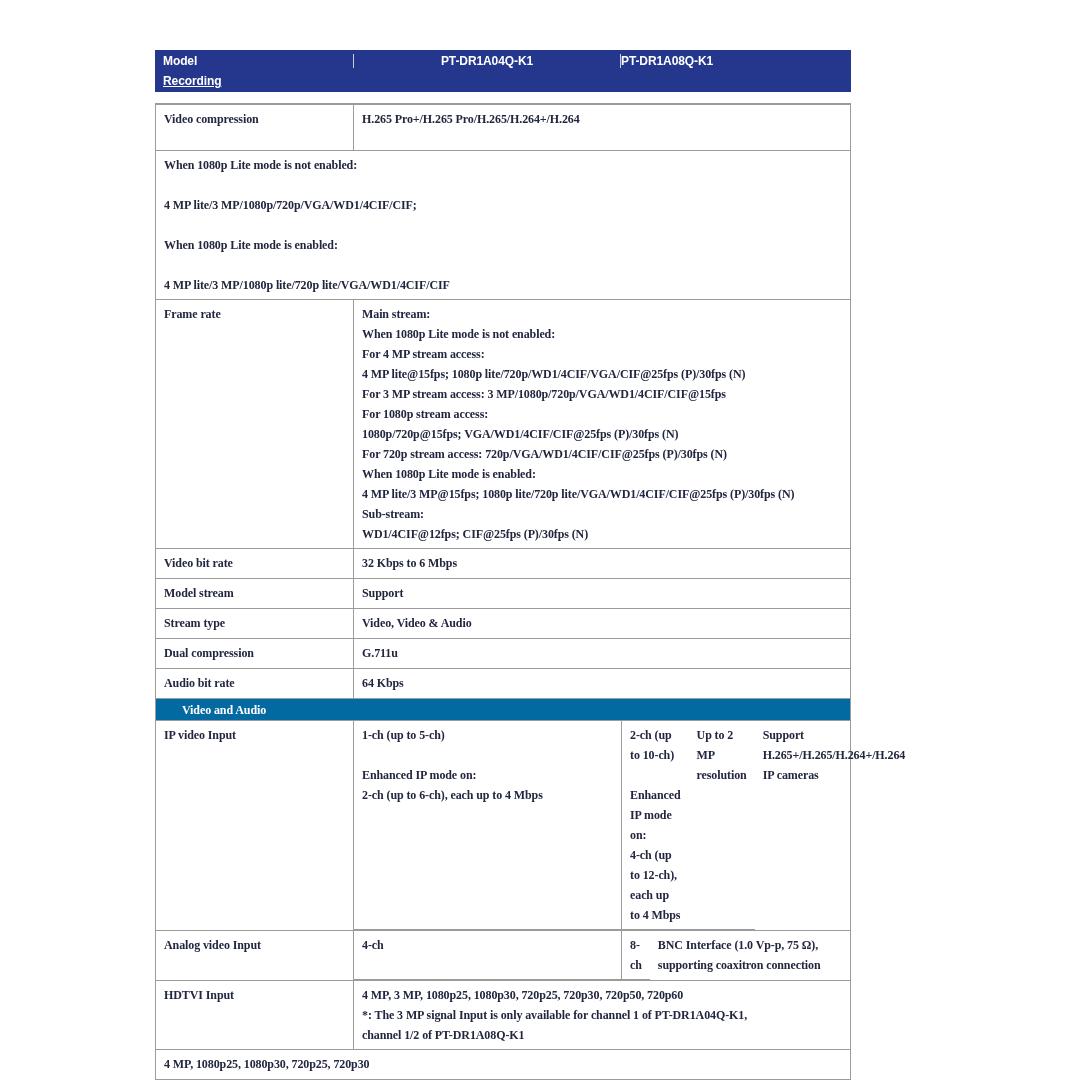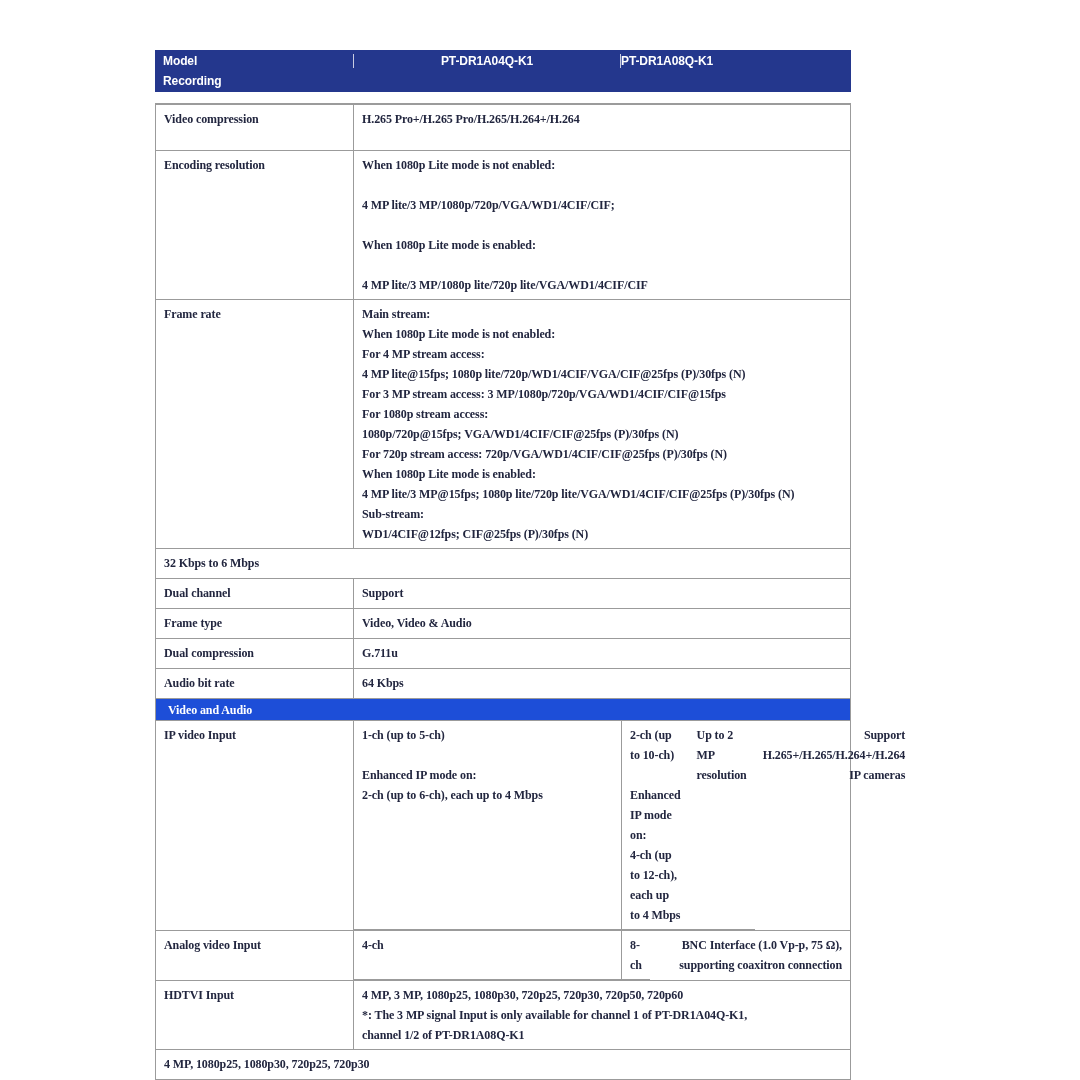--- a/index.html
+++ b/index.html
@@ -22,50 +22,50 @@
   
   .thead { background:#24378d; color:#ffffff; }
   .thead-top { display:flex; height:21px; align-items:center; }
   .th-model { width:198px; padding-left:8px; }
   .th-a {
     width:268px; text-align:center;
     border-left:1px solid rgba(255,255,255,.75);
     border-right:1px solid rgba(255,255,255,.75);
   }
   .th-b { flex:1; text-align:left; }
-  .thead-section { height:21px; line-height:21px; padding-left:8px; }
+  .thead-section { height:21px; line-height:21px; padding-left:8px;text-decoration:underline; }
 
   
   .tbody {
     margin-top:11px;
     border:1px solid #9b9b9b;
     border-top:2px solid #9b9b9b;
     border-bottom:2px solid #9b9b9b;
     font-family:Liberation Serif, serif;
   }
   .row { display:flex; border-bottom:1px solid #9b9b9b; background:#fff; }
   .row:last-child { border-bottom:none;gap:45px; }
   .cell { padding:4px 8px; line-height:20px; min-height:29px; }
   .label { width:198px; flex-shrink:0; border-right:1px solid #9b9b9b; }
   .value { flex:1; }
   .ml { white-space:pre-line; }
   .row-vcomp .cell { min-height:45px; }
 
   
   .section-band {
-    background:#1d4ed8; color:#fff;
+    background:#0369a1; color:#fff;
     height:22px; line-height:22px;
-    padding-left:12px;
+    padding-left:26px;
     border-bottom:1px solid #9b9b9b;
   }
 
   
   .subgrid { flex:1; display:flex; flex-direction:row; }
   .subrow { display:flex; border-bottom:1px solid #9b9b9b; }
-  .subrow:last-child { border-bottom:none;text-align:right; }
+  .subrow:last-child { border-bottom:none; }
   .colA { width:268px; flex-shrink:0; border-right:1px solid #9b9b9b; }
   .colB { flex:1; }
   .full { flex:1; }
 </style>
 </head>
 <body>
 
 <div class="spec">
 
   <div class="thead">
@@ -78,21 +78,20 @@
   </div>
 
   <div class="tbody">
 
     <div class="row row-vcomp">
       <div class="cell label">Video compression</div>
       <div class="cell value">H.265 Pro+/H.265 Pro/H.265/H.264+/H.264</div>
     </div>
 
     <div class="row">
-      <div class="cell label">Encoding resolution</div>
       <div class="cell value ml">When 1080p Lite mode is not enabled:
 
 4 MP lite/3 MP/1080p/720p/VGA/WD1/4CIF/CIF;
 
 When 1080p Lite mode is enabled:
 
 4 MP lite/3 MP/1080p lite/720p lite/VGA/WD1/4CIF/CIF</div>
     </div>
 
     <div class="row">
@@ -105,30 +104,31 @@
 For 1080p stream access:
 1080p/720p@15fps; VGA/WD1/4CIF/CIF@25fps (P)/30fps (N)
 For 720p stream access: 720p/VGA/WD1/4CIF/CIF@25fps (P)/30fps (N)
 When 1080p Lite mode is enabled:
 4 MP lite/3 MP@15fps; 1080p lite/720p lite/VGA/WD1/4CIF/CIF@25fps (P)/30fps (N)
 Sub-stream:
 WD1/4CIF@12fps; CIF@25fps (P)/30fps (N)</div>
     </div>
 
     <div class="row">
+      <div class="cell label">Video bit rate</div>
       <div class="cell value">32 Kbps to 6 Mbps</div>
     </div>
 
     <div class="row">
-      <div class="cell label">Dual channel</div>
+      <div class="cell label">Model stream</div>
       <div class="cell value">Support</div>
     </div>
 
     <div class="row">
-      <div class="cell label">Frame type</div>
+      <div class="cell label">Stream type</div>
       <div class="cell value">Video, Video &amp; Audio</div>
     </div>
 
     <div class="row">
       <div class="cell label">Dual compression</div>
       <div class="cell value">G.711u</div>
     </div>
 
     <div class="row">
       <div class="cell label">Audio bit rate</div>

